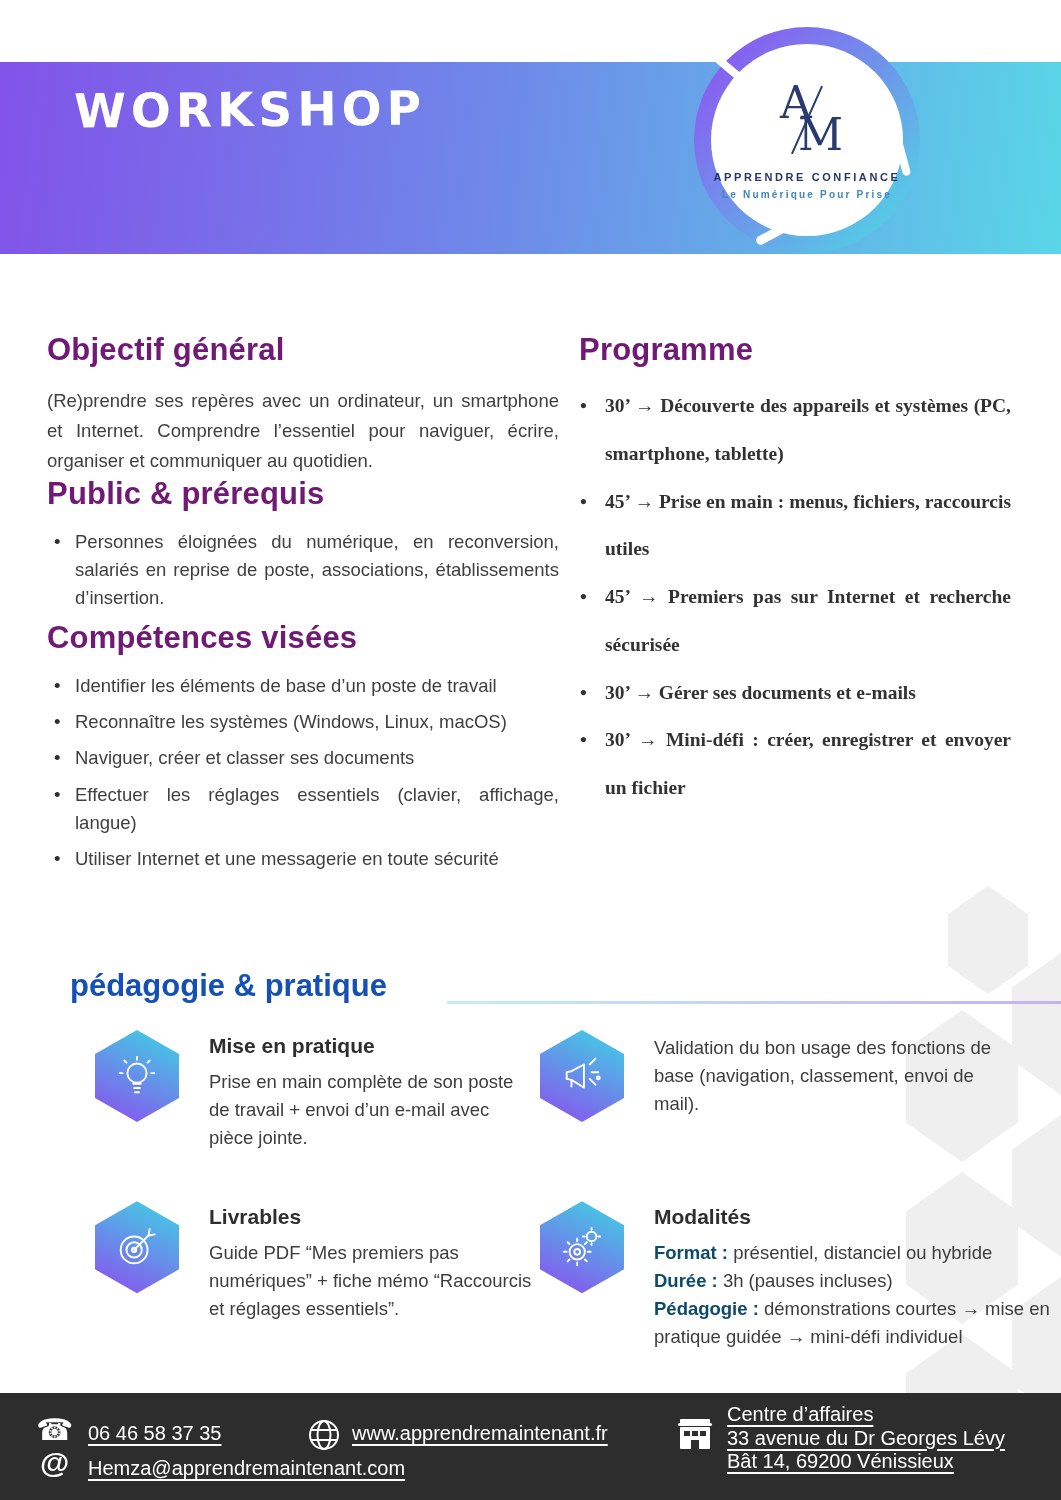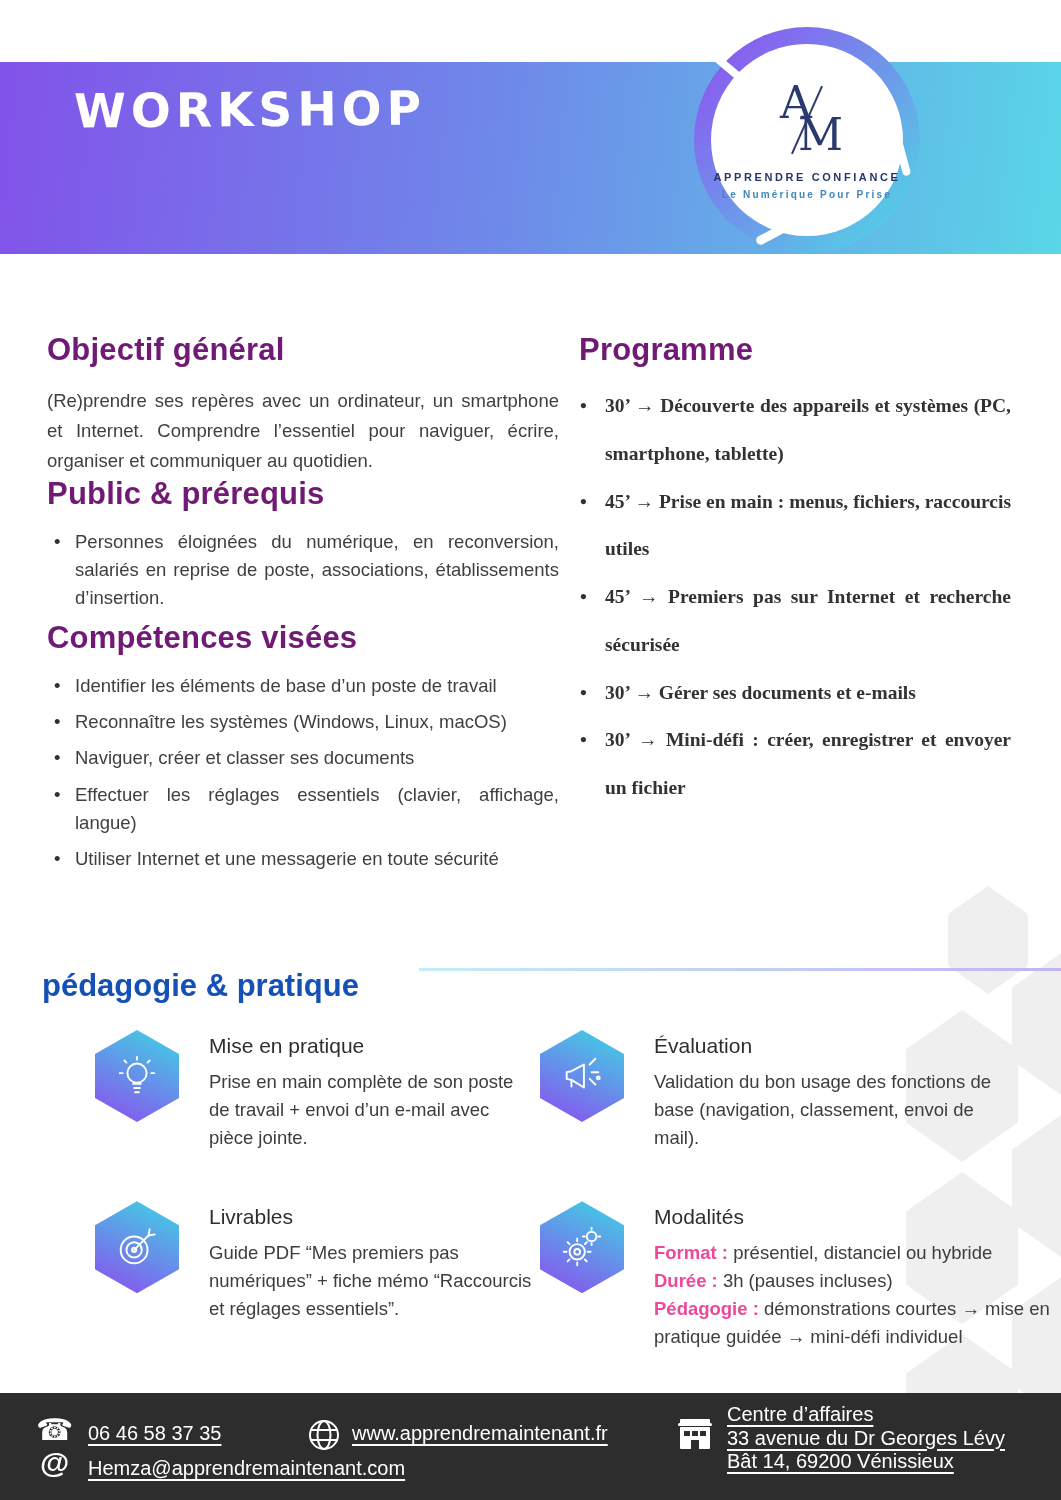--- a/index.html
+++ b/index.html
@@ -59,35 +59,35 @@
   ul.dots li { position:relative; padding-left:28px; font-size:18.5px; color:#3f3f3f;
                line-height:1.52; text-align:justify; margin-bottom:8px; }
   ul.dots li::before { content:"•"; position:absolute; left:7px; top:0; color:#2f2f2f; }
   ul.prog { list-style:none; margin:14px 0 0; padding:0;font-family:Liberation Serif, serif; }
   ul.prog li { position:relative; padding-left:26px; font-size:19.5px; font-weight:700; color:#323232;
                line-height:2.45; text-align:justify; }
   ul.prog li::before { content:"•"; position:absolute; left:1px; top:0; }
 
   
   .ped { position:absolute; left:0; top:968px; width:1061px; z-index:1; }
-  .ped-head { display:flex; align-items:flex-start; padding-left:42px;gap:32px; }
+  .ped-head { display:flex; align-items:flex-end; padding-left:70px;gap:32px; }
   .ped-head h2 { font-size:31px; font-weight:800; color:#1450b5; margin:0; }
   .ped-line { flex:1; height:3px; margin-left:28px; background:linear-gradient(90deg,#c2eef8,#c3b2f3); }
   .ped-grid { display:grid; grid-template-columns:493px 1fr; margin:26px 0 0 47px; row-gap:50px; }
   .card { display:flex; gap:30px; }
   .card .indent { margin-left:48px; }
   .hex { width:84px; height:92px; flex:0 0 84px;
          clip-path:polygon(50% 0,100% 26%,100% 74%,50% 100%,0 74%,0 26%);
          background:linear-gradient(205deg,#43cbe4 8%,#8161ed 85%);
          display:flex; align-items:center; justify-content:center; }
   .card-text { padding-top:4px; }
-  .card-text h3 { font-size:21px; font-weight:400; color:#2e2e2e; margin:0 0 10px; }
+  .card-text h3 { font-size:21px; font-weight:700; color:#2e2e2e; margin:0 0 10px; }
   .card-text p, .card-text .mline { font-size:18.5px; color:#3d3d3d; line-height:1.5; margin:0; }
   .w1 p { width:322px; } .w2 p { width:356px; } .w3 p { width:342px; } .w4 { width:396px; }
-  .mline b { color:#ec4899; }
+  .mline b { color:#0c4a6e; }
 
   
   .footer { position:absolute; left:0; bottom:0; width:1061px; height:107px; background:#2d2d2d; z-index:3; color:#fff; }
   .footer a, .f-addr div { color:#fff; text-decoration:underline; text-underline-offset:4px;
                            text-decoration-thickness:1.5px; font-size:20px; }
   .f-item { position:absolute; }
   .f-phone-icon { left:36px; top:22px; font-size:30px; line-height:1; }
   .f-phone { left:88px; top:29px; }
   .f-at { left:40px; top:55px; font-size:30px; font-weight:700; line-height:1; }
   .f-email { left:88px; top:64px; }
@@ -188,21 +188,20 @@
       <div class="card w2">
         <div class="hex">
           <svg class="icon" width="46" height="46" viewBox="0 0 48 48" fill="none" stroke="#fff" stroke-width="2" stroke-linecap="round" stroke-linejoin="round">
             <path d="M8 20v7l5 1 13 8V12L13 19l-5 1z"></path>
             <path d="M13 28v7"></path>
             <path d="M32 12l6-6M34 20h7M32 27l6 6"></path>
             <circle cx="41" cy="26" r="1.5"></circle>
           </svg>
         </div>
         <div class="card-text">
-          <h3>Évaluation</h3>
           <p>Validation du bon usage des fonctions de base (navigation, classement, envoi de mail).</p>
         </div>
       </div>
 
       <div class="card w3">
         <div class="hex indent">
           <svg class="icon" width="46" height="46" viewBox="0 0 48 48" fill="none" stroke="#fff" stroke-width="2" stroke-linecap="round" stroke-linejoin="round">
             <circle cx="21" cy="27" r="14"></circle>
             <circle cx="21" cy="27" r="8"></circle>
             <circle cx="21" cy="27" r="2.2"></circle>

